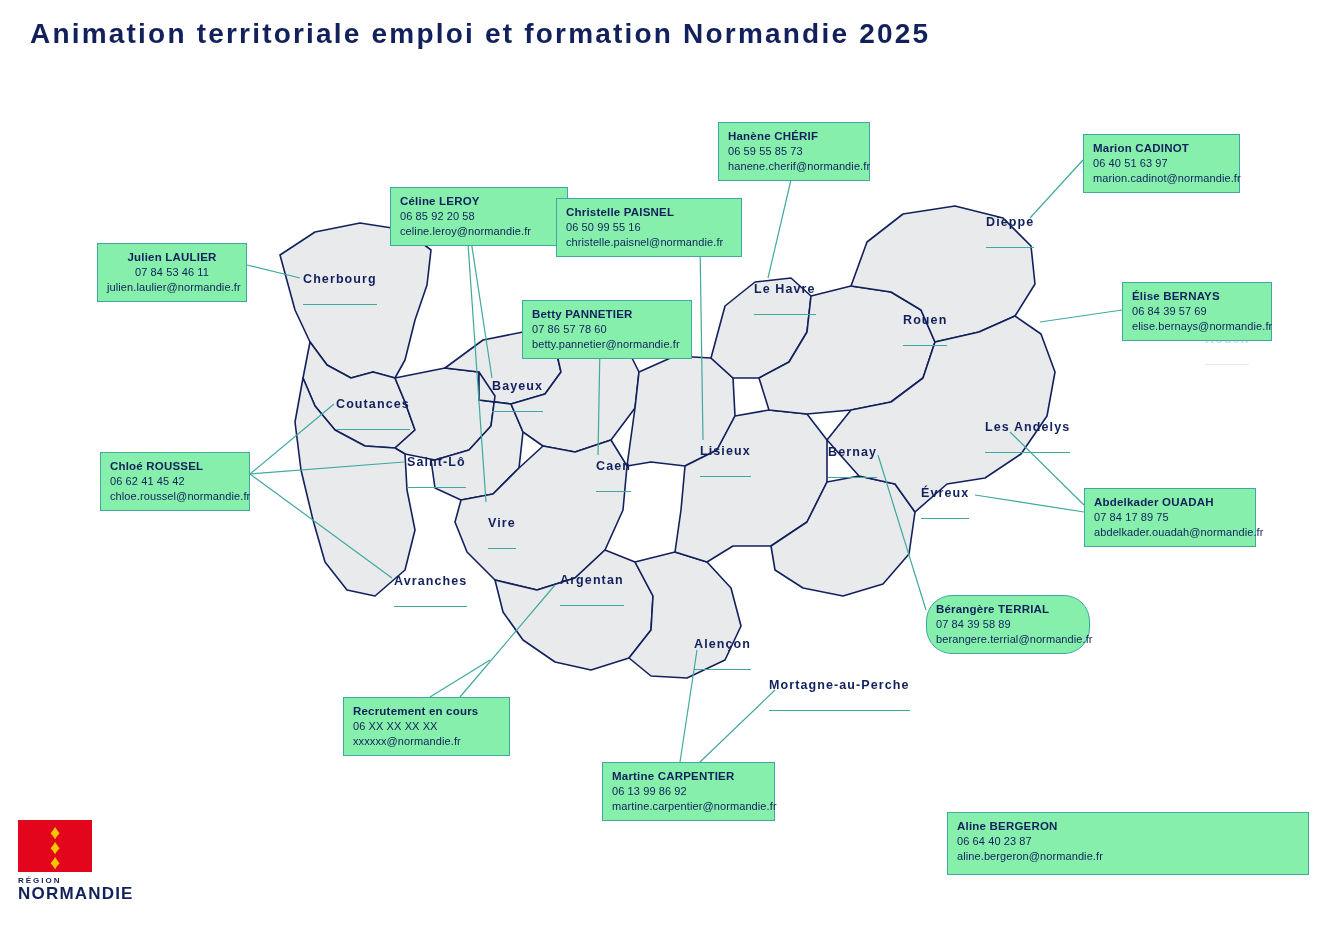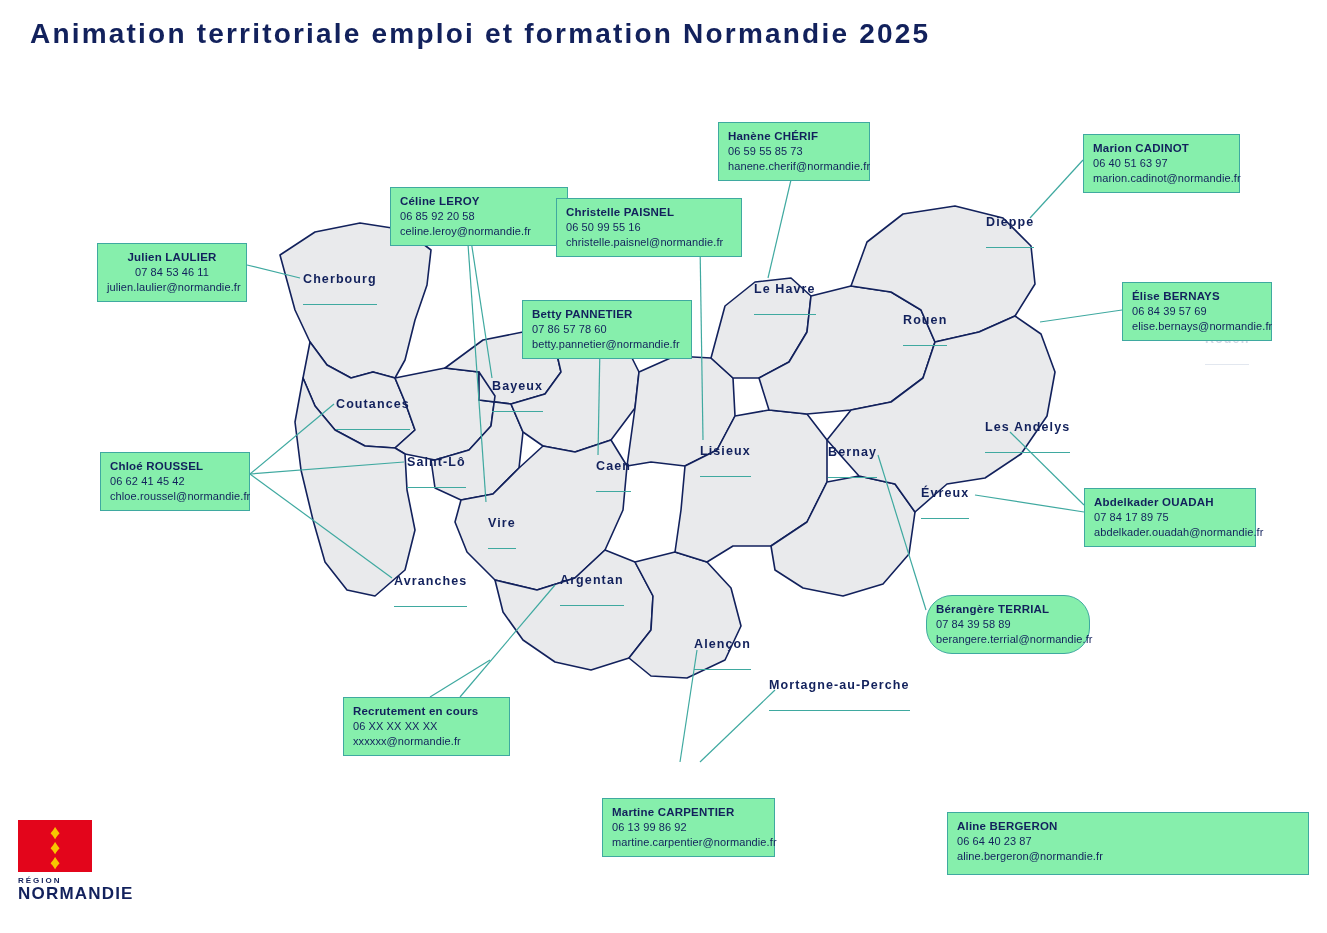--- a/index.html
+++ b/index.html
@@ -272,21 +272,21 @@
       <div class="card" style="left: 926px; top: 595px; width: 164px; min-height: 45px; border-radius: 26px;">
         <div class="nm">Bérangère TERRIAL</div>
         <div class="tel">07 84 39 58 89</div>
         <div class="mail">berangere.terrial@normandie.fr</div>
       </div>
       <div class="card" style="left: 343px; top: 697px; width: 167px; min-height: 45px;">
         <div class="nm">Recrutement en cours</div>
         <div class="tel">06 XX XX XX XX</div>
         <div class="mail">xxxxxx@normandie.fr</div>
       </div>
-      <div class="card" style="left: 602px; top: 762px; width: 173px; min-height: 45px; margin-top: 36px;">
+      <div class="card" style="left: 602px; top: 762px; width: 173px; min-height: 45px;">
         <div class="nm">Martine CARPENTIER</div>
         <div class="tel">06 13 99 86 92</div>
         <div class="mail">martine.carpentier@normandie.fr</div>
       </div>
       <div class="card" style="left: 947px; top: 812px; width: 362px; min-height: 63px;">
         <div class="nm">Aline BERGERON</div>
         <div class="tel">06 64 40 23 87</div>
         <div class="mail">aline.bergeron@normandie.fr</div>
       </div>
     </div>

